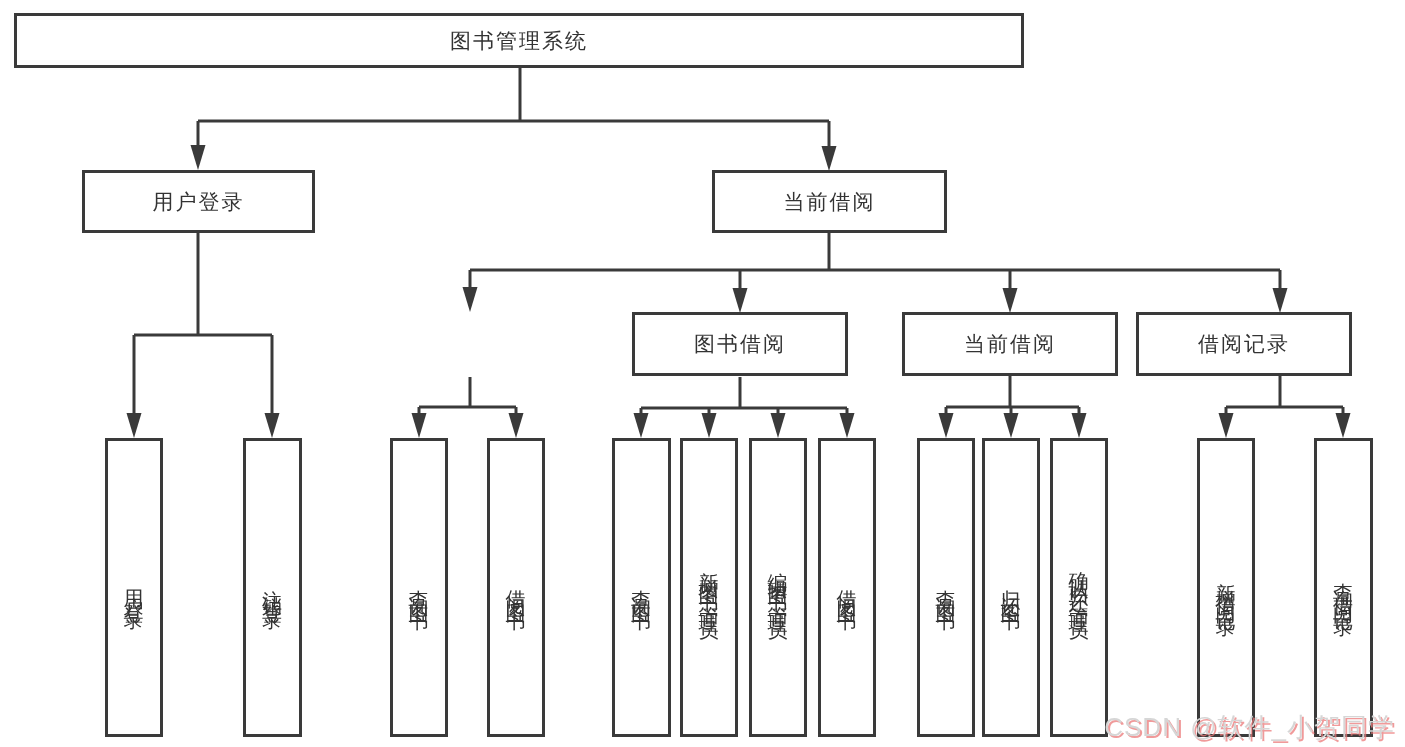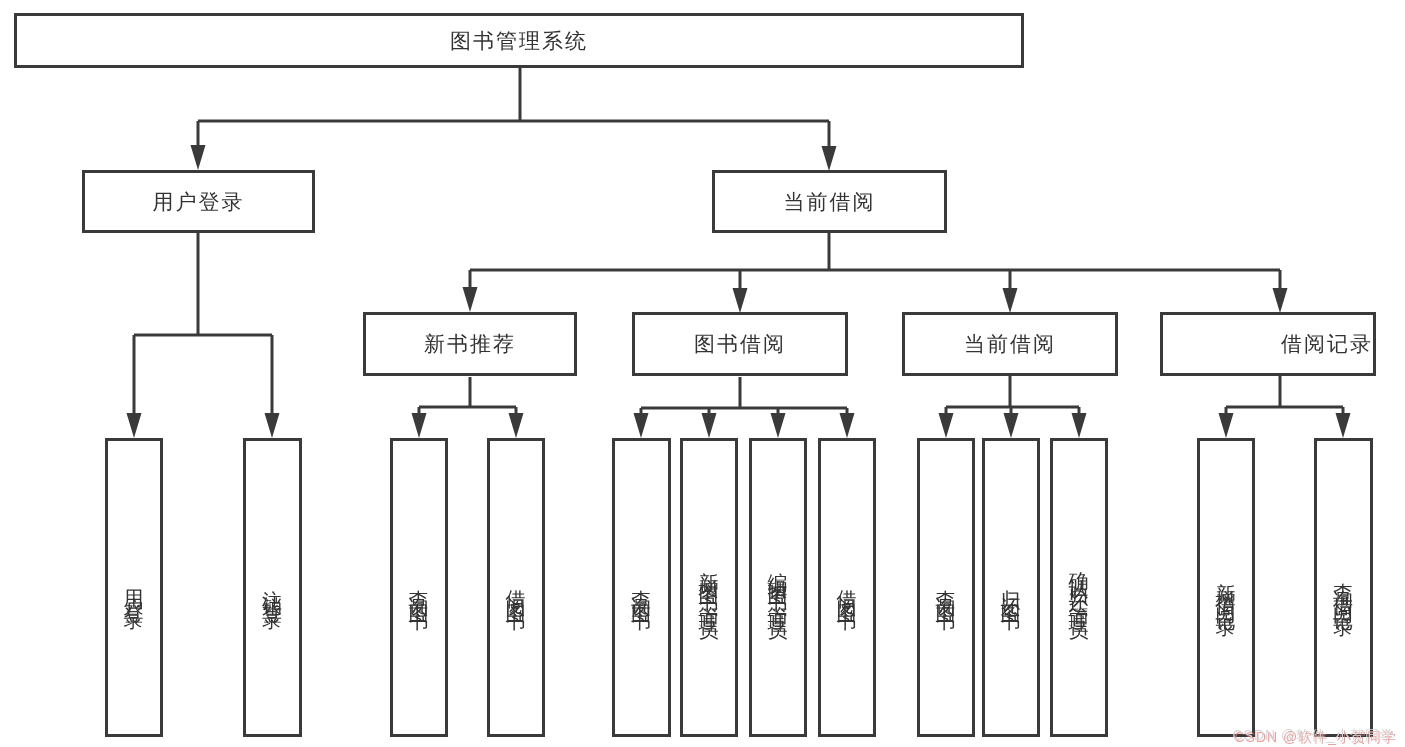--- a/index.html
+++ b/index.html
@@ -44,21 +44,21 @@
     font-size: 20px;
     line-height: 1;
     letter-spacing: 7px;
     color: #333333;
     white-space: nowrap;
   }
   .watermark {
     position: absolute;
     right: 10px;
     bottom: 2px;
-    font-size: 14px;
+    font-size: 26px;
     color: #d6d6d6;
     text-shadow: 2px 2px 0 rgba(235,120,120,0.75);
     z-index: 3;
     letter-spacing: 1px;
     white-space: nowrap;
   }
 </style>
 </head>
 <body>
 
@@ -134,30 +134,27 @@
     <span class="hlabel">图书管理系统</span>
   </div>
 
   <div class="box" style="left:82px; top:170px; width:233px; height:63px;">
     <span class="hlabel">用户登录</span>
   </div>
   <div class="box" style="left:712px; top:170px; width:235px; height:63px;">
     <span class="hlabel">当前借阅</span>
   </div>
 
-  <div class="box" style="left:363px; top:312px; width:214px; height:64px;">
-    <span class="hlabel">新书推荐</span>
-  </div>
   <div class="box" style="left:902px; top:312px; width:216px; height:64px;">
     <span class="hlabel">当前借阅</span>
   </div>
   <div class="box" style="left:632px; top:312px; width:216px; height:64px;">
     <span class="hlabel">图书借阅</span>
   </div>
-  <div class="box" style="left:1160px; top:312px; width:216px; height:64px;justify-content:flex-end;">
+  <div class="box" style="left:1136px; top:312px; width:216px; height:64px;">
     <span class="hlabel">借阅记录</span>
   </div>
 
   <div class="box leaf" style="left:105px; top:438px; width:58px; height:299px;">
     <span class="vlabel">用户登录</span>
   </div>
   <div class="box leaf" style="left:243px; top:438px; width:59px; height:299px;">
     <span class="vlabel">注销登录</span>
   </div>
   <div class="box leaf" style="left:390px; top:438px; width:58px; height:299px;">

